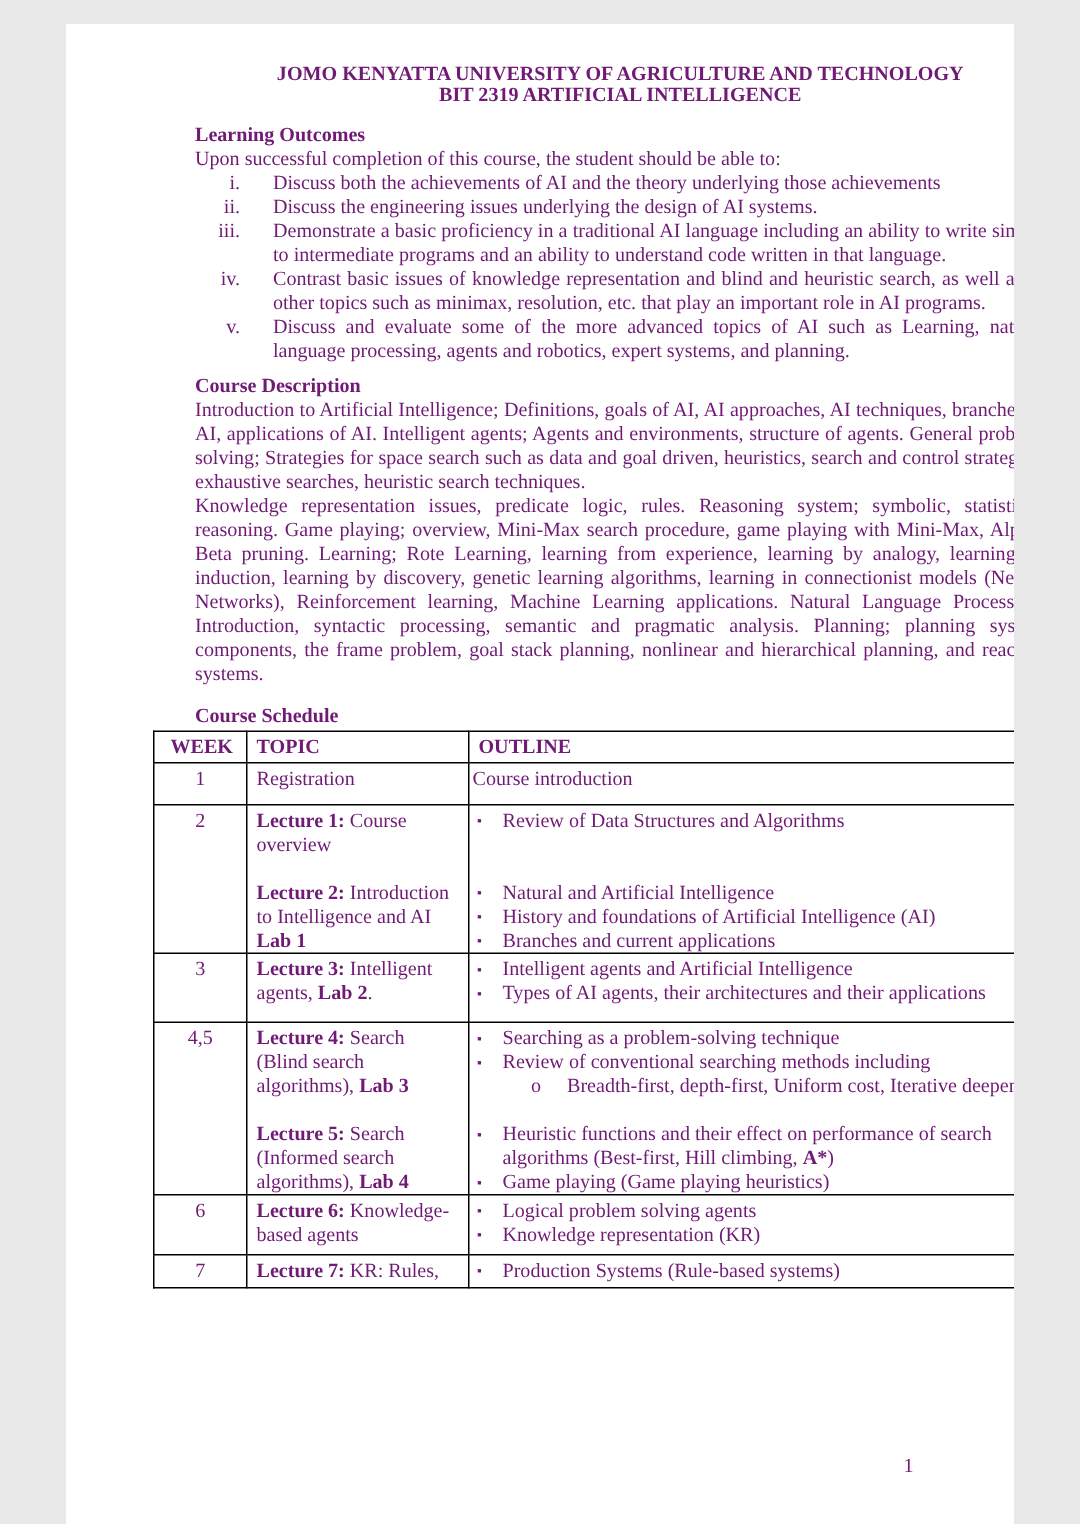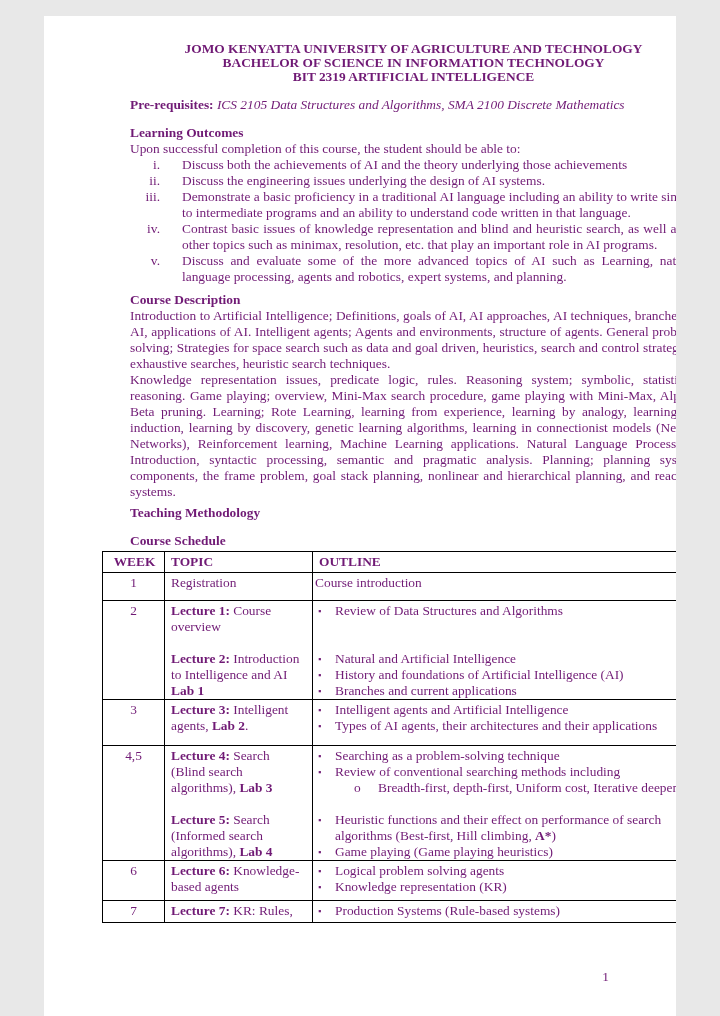--- a/index.html
+++ b/index.html
@@ -70,27 +70,23 @@
   .page-num { position:absolute; top:953px; right:67px; }
 </style>
 </head>
 <body>
 
 <div class="page">
   <div class="content">
 
     <div class="title-block">
       <div>JOMO KENYATTA UNIVERSITY OF AGRICULTURE AND TECHNOLOGY</div>
-      <div>BACHELOR OF SCIENCE IN INFORMATION TECHNOLOGY</div>
       <div>BIT 2319 ARTIFICIAL INTELLIGENCE</div>
     </div>
 
-    <div class="prereq">
-      <span class="prereq-label">Pre-requisites:</span><span class="prereq-text"> ICS 2105 Data Structures and Algorithms, SMA 2100 Discrete Mathematics</span>
-    </div>
 
 
     <div class="sec-lo">
       <div class="heading">Learning Outcomes</div>
       <div>Upon successful completion of this course, the student should be able to:</div>
       <div>
           <div class="lo-item">
             <div class="lo-num">i.</div>
             <div class="lo-text">Discuss both the achievements of AI and the theory underlying those achievements</div>
           </div>
@@ -115,21 +111,20 @@
 
     <div class="sec-cd">
       <div class="heading">Course Description</div>
       <div>
           <div class="just">Introduction to Artificial Intelligence; Definitions, goals of AI, AI approaches, AI techniques, branches of AI, applications of AI. Intelligent agents; Agents and environments, structure of agents. General problem solving; Strategies for space search such as data and goal driven, heuristics, search and control strategies, exhaustive searches, heuristic search techniques.</div>
           <div class="just">Knowledge representation issues, predicate logic, rules. Reasoning system; symbolic, statistical, reasoning. Game playing; overview, Mini-Max search procedure, game playing with Mini-Max, Alpha-Beta pruning. Learning; Rote Learning, learning from experience, learning by analogy, learning by induction, learning by discovery, genetic learning algorithms, learning in connectionist models (Neural Networks), Reinforcement learning, Machine Learning applications. Natural Language Processing; Introduction, syntactic processing, semantic and pragmatic analysis. Planning; planning system components, the frame problem, goal stack planning, nonlinear and hierarchical planning, and reactive systems.</div>
         </div>
     </div>
 
     <div class="sec-tm">
-      <div class="heading">Teaching Methodology</div>
     </div>
 
     <div class="sec-cs heading">Course Schedule</div>
 
     <table class="schedule">
       <colgroup>
         <col class="col-week">
           <col class="col-topic">
           <col class="col-outline">
       </colgroup>

